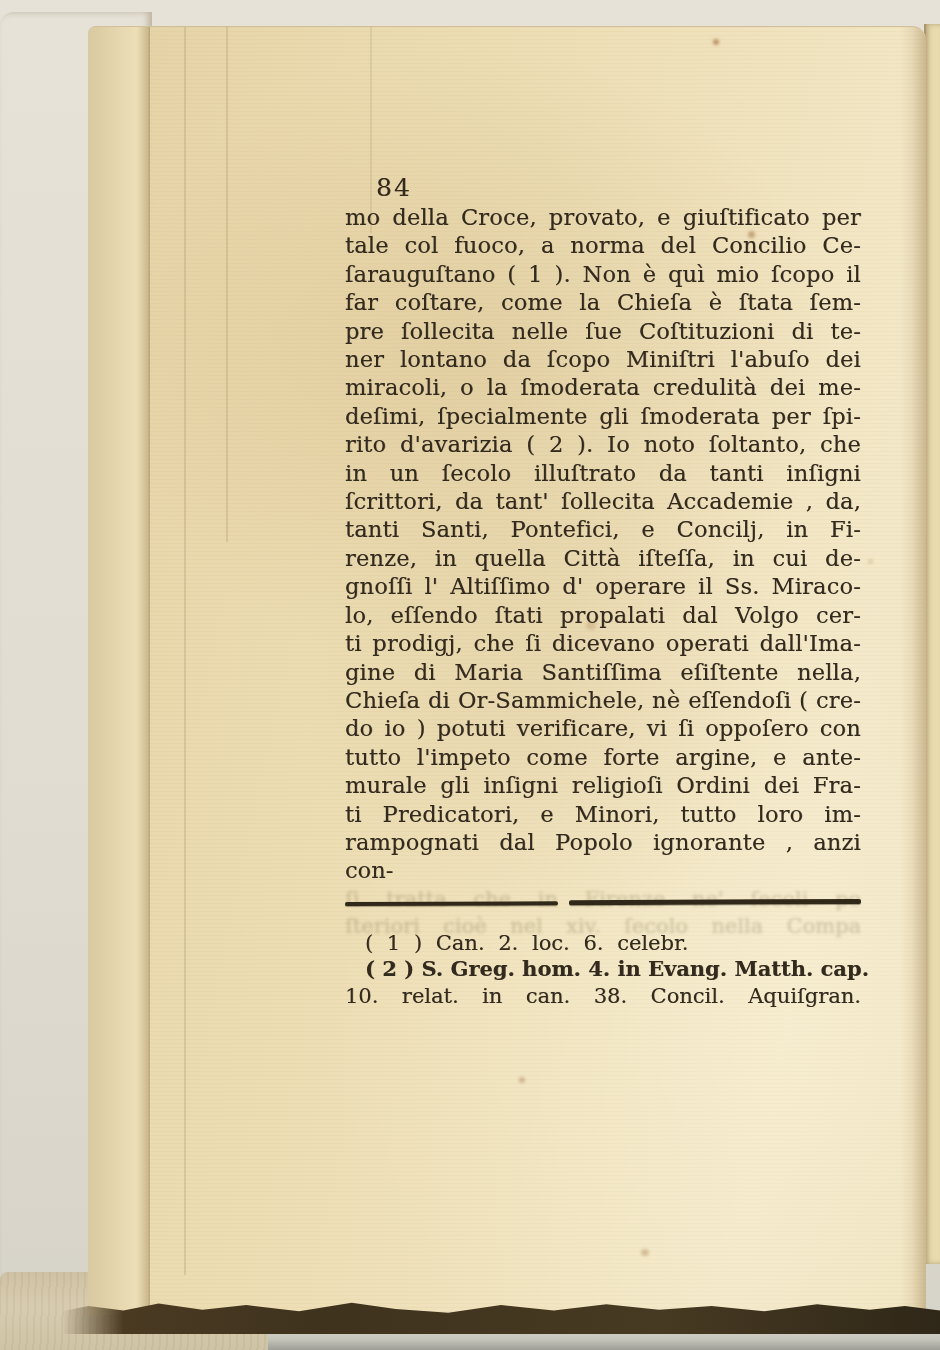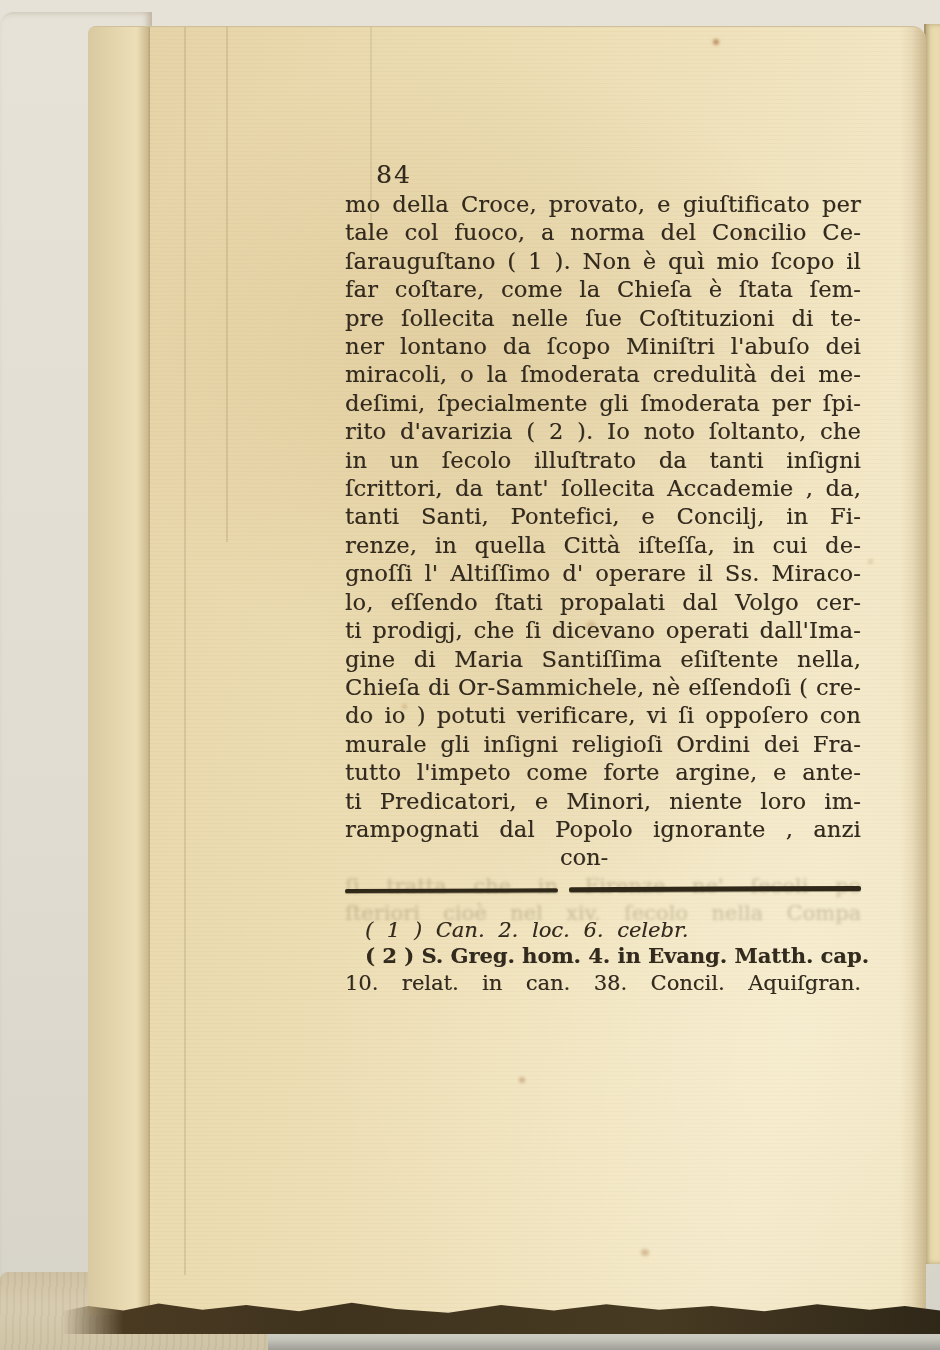--- a/index.html
+++ b/index.html
@@ -81,50 +81,50 @@
   }
   .crease{position:absolute;top:0;bottom:40px;width:2px;background:rgba(120,95,55,.16);filter:blur(.6px);}
   .crease.c1{left:96px;}
   .crease.c2{left:138px;top:0;bottom:60%;}
   .crease.c3{left:282px;top:0;bottom:84%;background:rgba(120,95,55,.12);}
 
   .fox{position:absolute;border-radius:50%;filter:blur(1.4px);}
 
   
   .textblock{
-    position:absolute;left:257px;top:134px;width:516px;
+    position:absolute;left:257px;top:147px;width:516px;
     color:var(--ink);
     text-shadow:.4px .3px .5px rgba(47,39,28,.45);
   }
   .pagenum{
     font-size:25px;line-height:28px;height:29px;padding-left:31px;
     letter-spacing:2px;
   }
   .bline{
     font-size:22.5px;line-height:28.4px;white-space:nowrap;
     text-align:justify;text-align-last:justify;
     letter-spacing:.2px;
   }
-  .catchword-row{font-size:22.5px;line-height:28.4px;text-align:center;padding-right:38px;}
+  .catchword-row{font-size:22.5px;line-height:28.4px;text-align:left;padding-right:38px;}
 
   .ghost{
     position:absolute;left:0;top:712px;width:100%;z-index:0;
     color:#7c6c47;opacity:.30;filter:blur(1.4px);
     pointer-events:none;
   }
   .gline{font-size:21px;line-height:27px;white-space:nowrap;text-align:justify;text-align-last:justify;}
 
   .rule{display:flex;gap:11px;margin-top:15px;transform:rotate(-.25deg);}
   .rule .seg{background:#302818;border-radius:2px;box-shadow:0 1px 0 rgba(48,40,24,.35);}
   .rule .seg1{width:213px;height:4px;margin-top:1px;}
   .rule .seg2{flex:1;height:5px;}
 
   .footnotes{margin-top:25px;}
   .fline{font-size:21px;line-height:26.5px;white-space:nowrap;text-align:justify;text-align-last:justify;}
-  .fline:nth-child(1){text-indent:20px;text-align-last:left;word-spacing:7px;font-style:italic;}
+  .fline:nth-child(1){text-indent:20px;text-align-last:left;word-spacing:7px;}
   .fline:nth-child(2){text-indent:20px;font-weight:bold;}
 </style>
 </head>
 <body>
 
 <div class="scene">
 
   <div class="spine-stack"></div>
 
   <div class="under-right"></div>
@@ -168,23 +168,23 @@
           <div class="bline">in un ſecolo illuſtrato da tanti inſigni</div>
           <div class="bline">ſcrittori, da tant' ſollecita Accademie , da,</div>
           <div class="bline">tanti Santi, Pontefici, e Concilj, in Fi-</div>
           <div class="bline">renze, in quella Città iſteſſa, in cui de-</div>
           <div class="bline">gnoſſi l' Altiſſimo d' operare il Ss. Miraco-</div>
           <div class="bline">lo, eſſendo ſtati propalati dal Volgo cer-</div>
           <div class="bline">ti prodigj, che ſi dicevano operati dall'Ima-</div>
           <div class="bline">gine di Maria Santiſſima eſiſtente nella,</div>
           <div class="bline">Chieſa di Or-Sammichele, nè eſſendoſi ( cre-</div>
           <div class="bline">do io ) potuti verificare, vi ſi oppoſero con</div>
+          <div class="bline">tutto l'impeto come forte argine, e ante-</div>
           <div class="bline">murale gli inſigni religioſi Ordini dei Fra-</div>
-          <div class="bline">tutto l'impeto come forte argine, e ante-</div>
-          <div class="bline">ti Predicatori, e Minori, niente loro im-</div>
+          <div class="bline">ti Predicatori, e Minori, tutto loro im-</div>
           <div class="bline">rampognati dal Popolo ignorante , anzi</div>
         </div>
 
       <div class="catchword-row">
         <span>con-</span>
       </div>
 
       <div class="rule">
         <span class="seg seg1"></span>
         <span class="seg seg2"></span>

